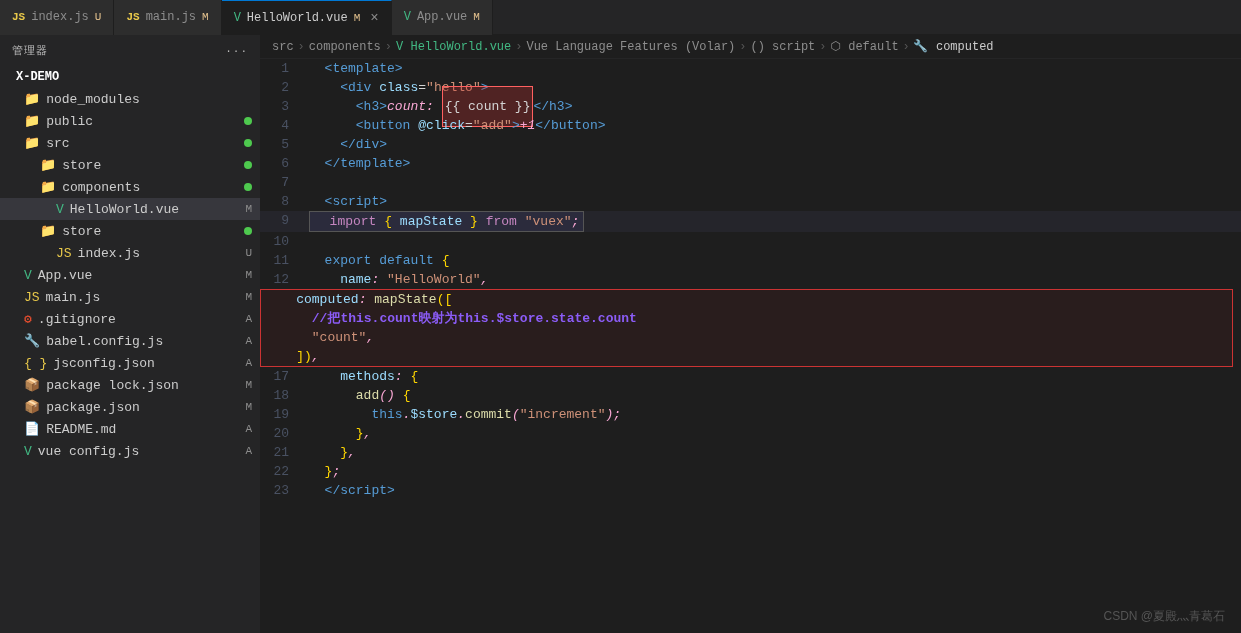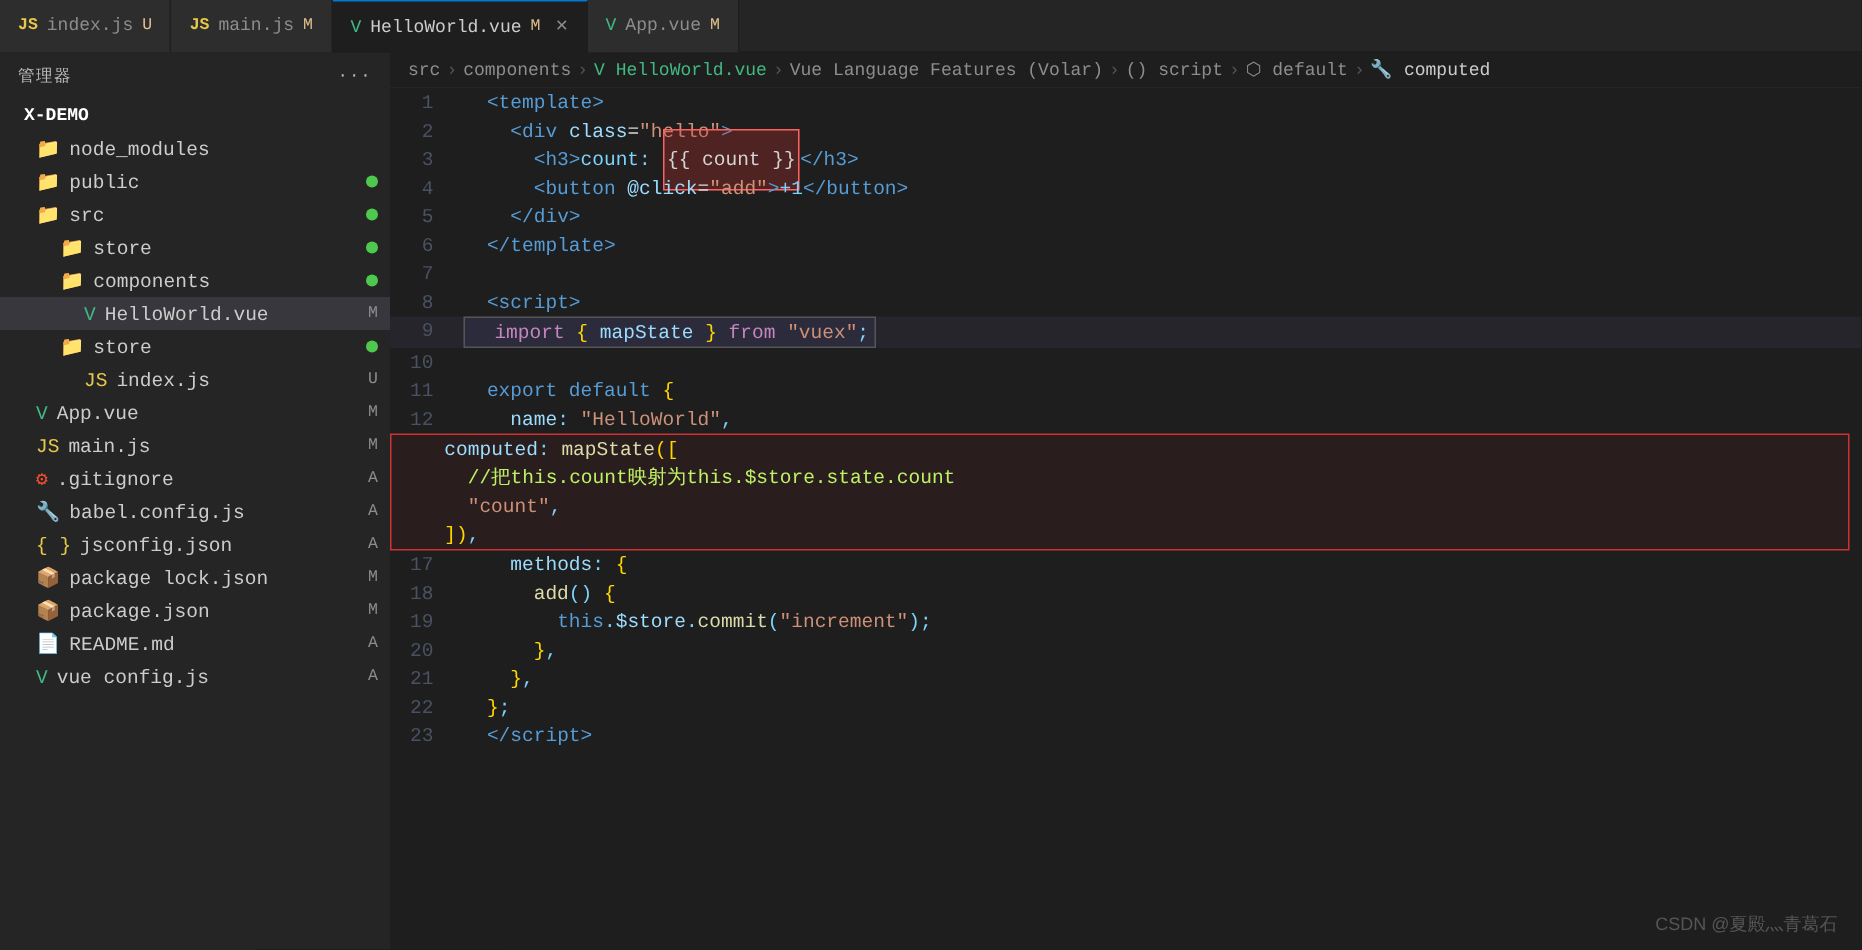--- a/index.html
+++ b/index.html
@@ -180,24 +180,24 @@
     .line-content {
       flex: 1;
       white-space: pre;
       padding-left: 4px;
     }
 
     
     .tag { color: #569cd6; }
     .attr-name { color: #9cdcfe; }
     .attr-value { color: #ce9178; }
-    .text-white { color: #7dd3fc; }
+    .text-white { color: #f9a8d4; font-style: italic; }
     .text-blue { color: #569cd6; }
     .text-string { color: #ce9178; }
-    .text-green { color: #bef264; }
+    .text-green { color: #8b5cf6; font-weight: bold; }
     .text-import { color: #c586c0; }
     .text-bracket { color: #ffd700; }
     .text-prop { color: #9cdcfe; }
     .text-method { color: #dcdcaa; }
     .line-highlight-9 { background: rgba(100, 100, 200, 0.15); }
 
     .count-highlight {
       background: rgba(200, 50, 50, 0.3);
       border: 1px solid #ff6060;
       padding: 12px 2px;

